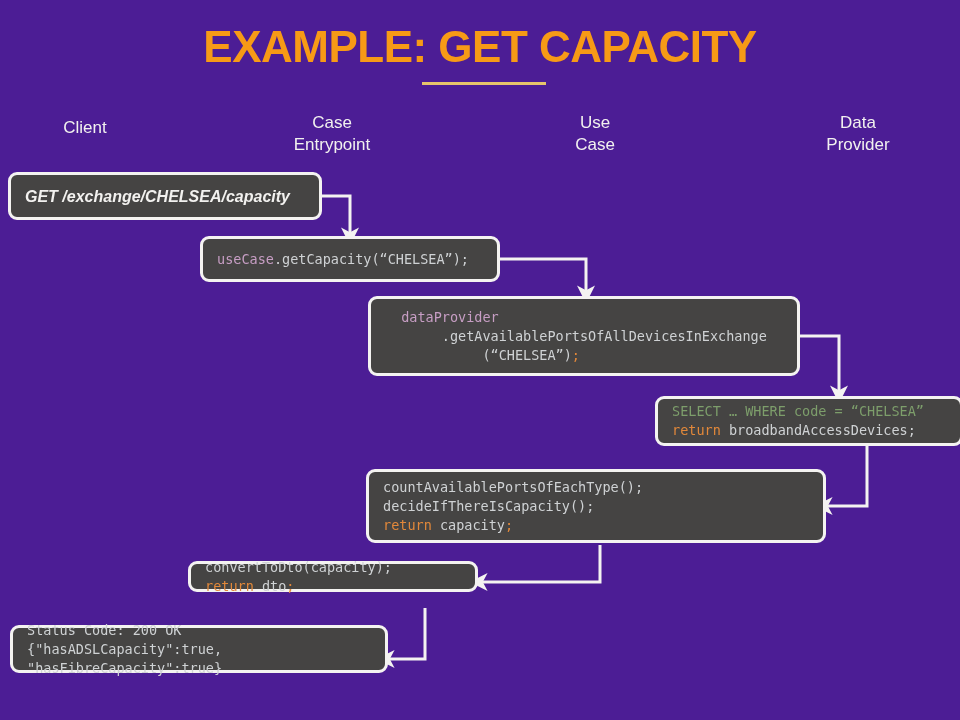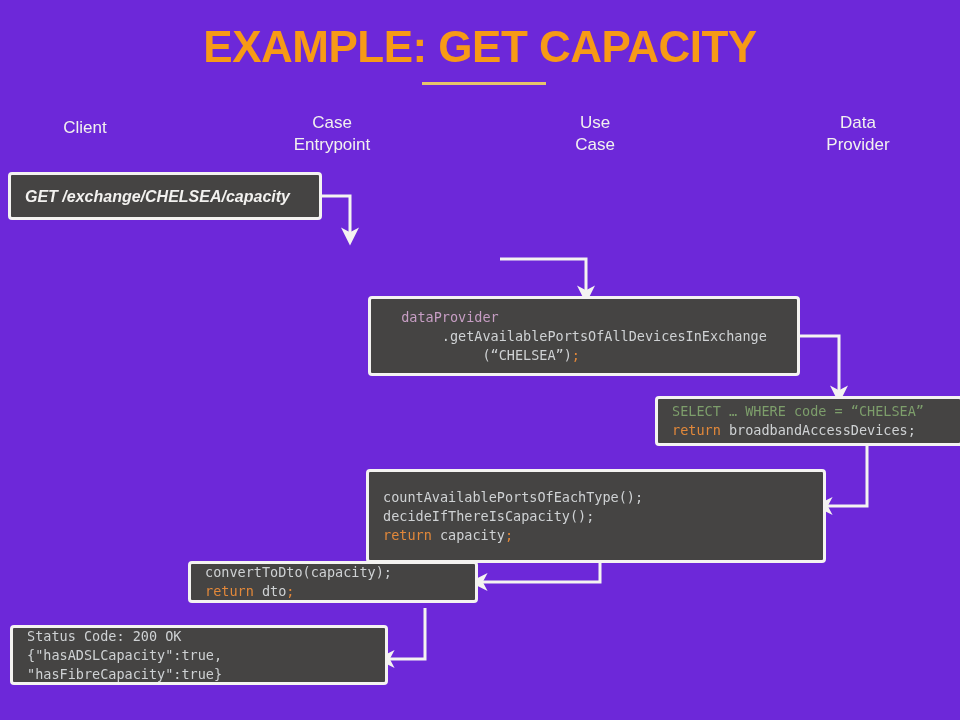--- a/index.html
+++ b/index.html
@@ -5,21 +5,21 @@
   * { box-sizing: border-box; margin: 0; padding: 0; }
   html, body {
     width: 960px; height: 720px;
     background: #454443;
     font-family: "Liberation Sans", sans-serif;
     overflow: hidden;
   }
   #stage {
     position: relative;
     width: 960px; height: 720px;
-    background: #6d28d9;
+    background: #4c1d95;
   }
 
   
   #title {
     position: absolute;
     left: 0; top: 22px;
     width: 960px;
     text-align: center;
     font-size: 44px;
     font-weight: bold;
@@ -42,21 +42,21 @@
     font-size: 17px;
     line-height: 22px;
     font-family: "Liberation Sans", sans-serif;
     white-space: pre-line;
   }
 
   
   .node {
     position: absolute;
     border: 3px solid #f4f3f1;
-    border-radius: 4px;
+    border-radius: 9px;
     background: #454443;
     color: #cfd2d4;
     font-family: "DejaVu Sans Mono", monospace;
     font-size: 13.5px;
     line-height: 19px;
     white-space: pre;
     display: flex;
     align-items: center;
   }
   .node .code { padding: 0 14px; }
@@ -108,42 +108,45 @@
       <path d="M867,446 L867,506 L826,506"></path>
       <path d="M600,545 L600,582 L481,582"></path>
       <path d="M425,608 L425,659 L388,659"></path>
     </g>
   </svg>
 
   <div class="node plain" style="left:8px; top:172px; width:314px; height:48px;">
     <span class="code">GET /exchange/CHELSEA/capacity</span>
   </div>
 
+  <div class="node" style="left:200px; top:236px; width:300px; height:46px;">
+    <span class="code"><span class="ident">useCase</span><span>.getCapacity(“CHELSEA”);</span></span>
+  </div>
 
   <div class="node" style="left:368px; top:296px; width:432px; height:80px;justify-content:center;">
     <span class="code"><span class="ident">dataProvider</span>
 <span>     .getAvailablePortsOfAllDevicesInExchange</span>
 <span>          (“CHELSEA”)</span><span class="punct">;</span></span>
   </div>
 
   <div class="node" style="left:655px; top:396px; width:308px; height:50px;">
     <span class="code"><span class="sql">SELECT … WHERE code = “CHELSEA”</span>
 <span class="kw">return</span><span> broadbandAccessDevices;</span></span>
   </div>
 
-  <div class="node" style="left:366px; top:469px; width:460px; height:94px;align-items:center;">
+  <div class="node" style="left:366px; top:469px; width:460px; height:74px;align-items:center;">
     <span class="code"><span>countAvailablePortsOfEachType();</span>
 <span>decideIfThereIsCapacity();</span>
 <span class="kw">return</span><span> capacity</span><span class="punct">;</span></span>
   </div>
 
-  <div class="node" style="left:188px; top:561px; width:290px; height:42px;">
+  <div class="node" style="left:188px; top:561px; width:290px; height:31px;">
     <span class="code"><span>convertToDto(capacity);</span>
 <span class="kw">return</span><span> dto</span><span class="punct">;</span></span>
   </div>
 
-  <div class="node" style="left:10px; top:625px; width:378px; height:60px;">
+  <div class="node" style="left:10px; top:625px; width:378px; height:48px;">
     <span class="code"><span>Status Code: 200 OK</span>
 <span>{"hasADSLCapacity":true,</span>
 <span>"hasFibreCapacity":true}</span></span>
   </div>
 
 </div>
 
 </body></html>

